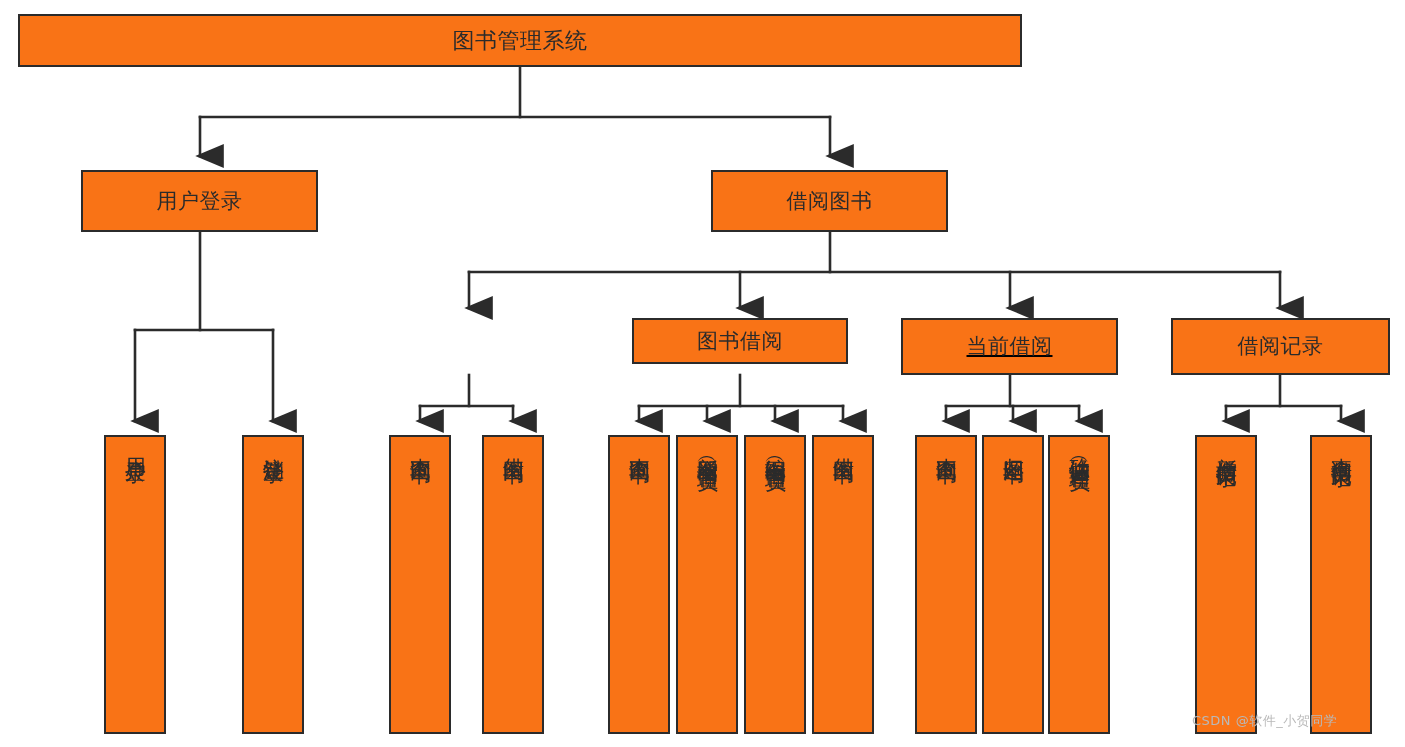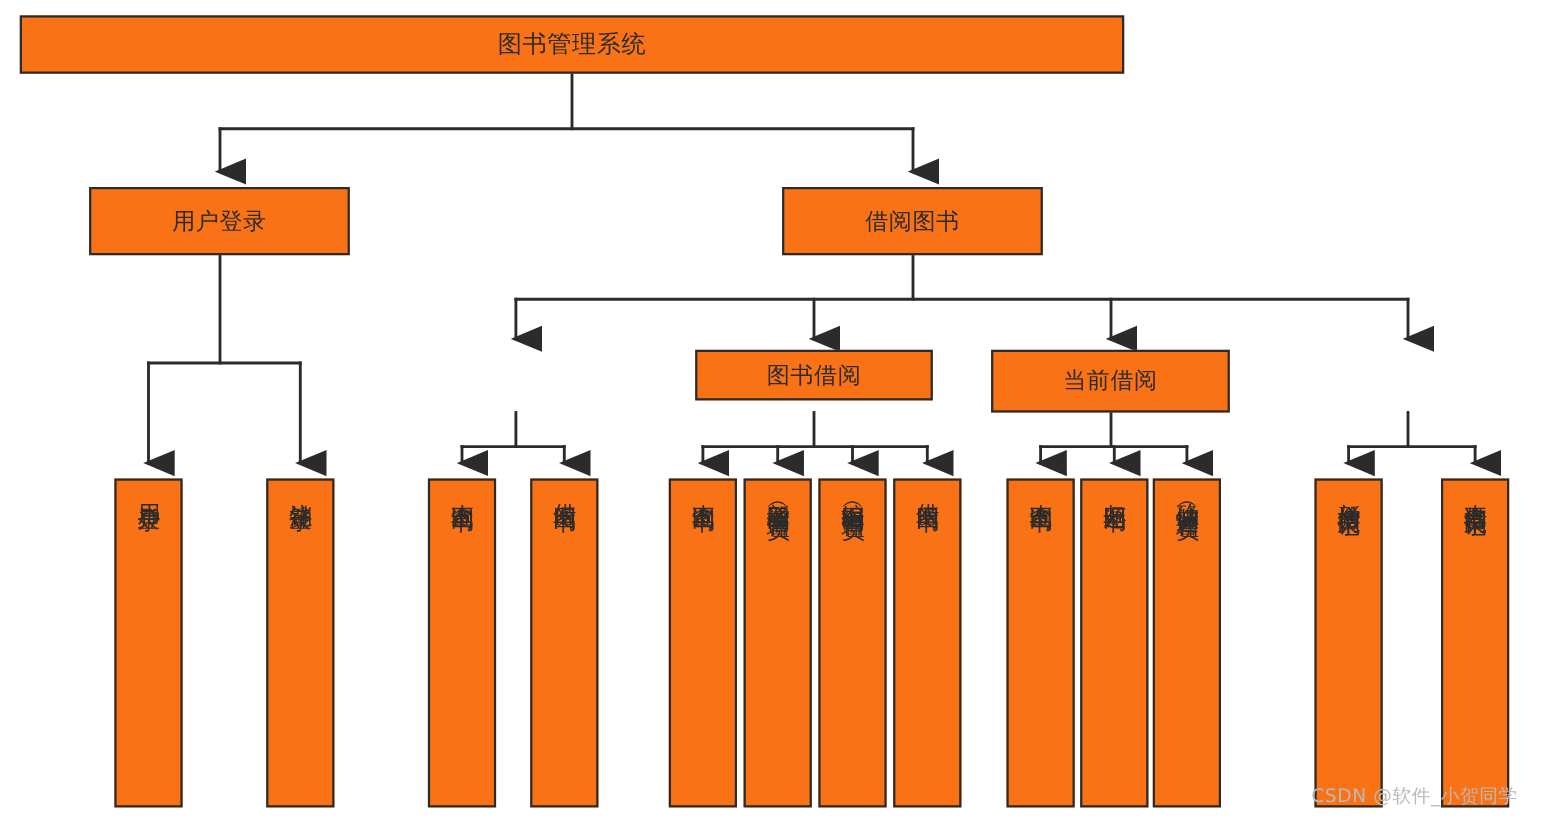--- a/index.html
+++ b/index.html
@@ -58,21 +58,21 @@
     text-orientation: upright;
     font-size: 21px;
     letter-spacing: 2px;
     line-height: 1;
   }
   .node.root .node-label { font-size: 22px; }
   .watermark {
     position: absolute;
     left: 1192px;
     top: 712px;
-    font-size: 17px;
+    font-size: 13px;
     color: #b9b9b9;
     letter-spacing: 0.5px;
     white-space: nowrap;
     font-family: "DejaVu Sans", "Liberation Sans", sans-serif;
   }
 </style>
 </head>
 <body>
 
 <div id="diagram-root">
@@ -134,22 +134,25 @@
   <div class="node horizontal" style="left:81px; top:170px; width:237px; height:62px;">
     <span class="node-label">用户登录</span>
   </div>
   <div class="node horizontal" style="left:711px; top:170px; width:237px; height:62px;">
     <span class="node-label">借阅图书</span>
   </div>
 
   <div class="node horizontal" style="left:632px; top:318px; width:216px; height:46px;">
     <span class="node-label">图书借阅</span>
   </div>
-  <div class="node horizontal" style="left:901px; top:318px; width:217px; height:57px;">
+  <div class="node horizontal" style="left:901px; top:318px; width:217px; height:57px;text-decoration:underline;">
     <span class="node-label">当前借阅</span>
+  </div>
+  <div class="node horizontal" style="left:1171px; top:318px; width:219px; height:57px;">
+    <span class="node-label">借阅记录</span>
   </div>
 
   <div class="node vertical" style="left:104px; top:435px; width:62px; height:299px;">
     <span class="node-label">用户登录</span>
   </div>
   <div class="node vertical" style="left:242px; top:435px; width:62px; height:299px;">
     <span class="node-label">注销登录</span>
   </div>
 
   <div class="node vertical" style="left:389px; top:435px; width:62px; height:299px;">

